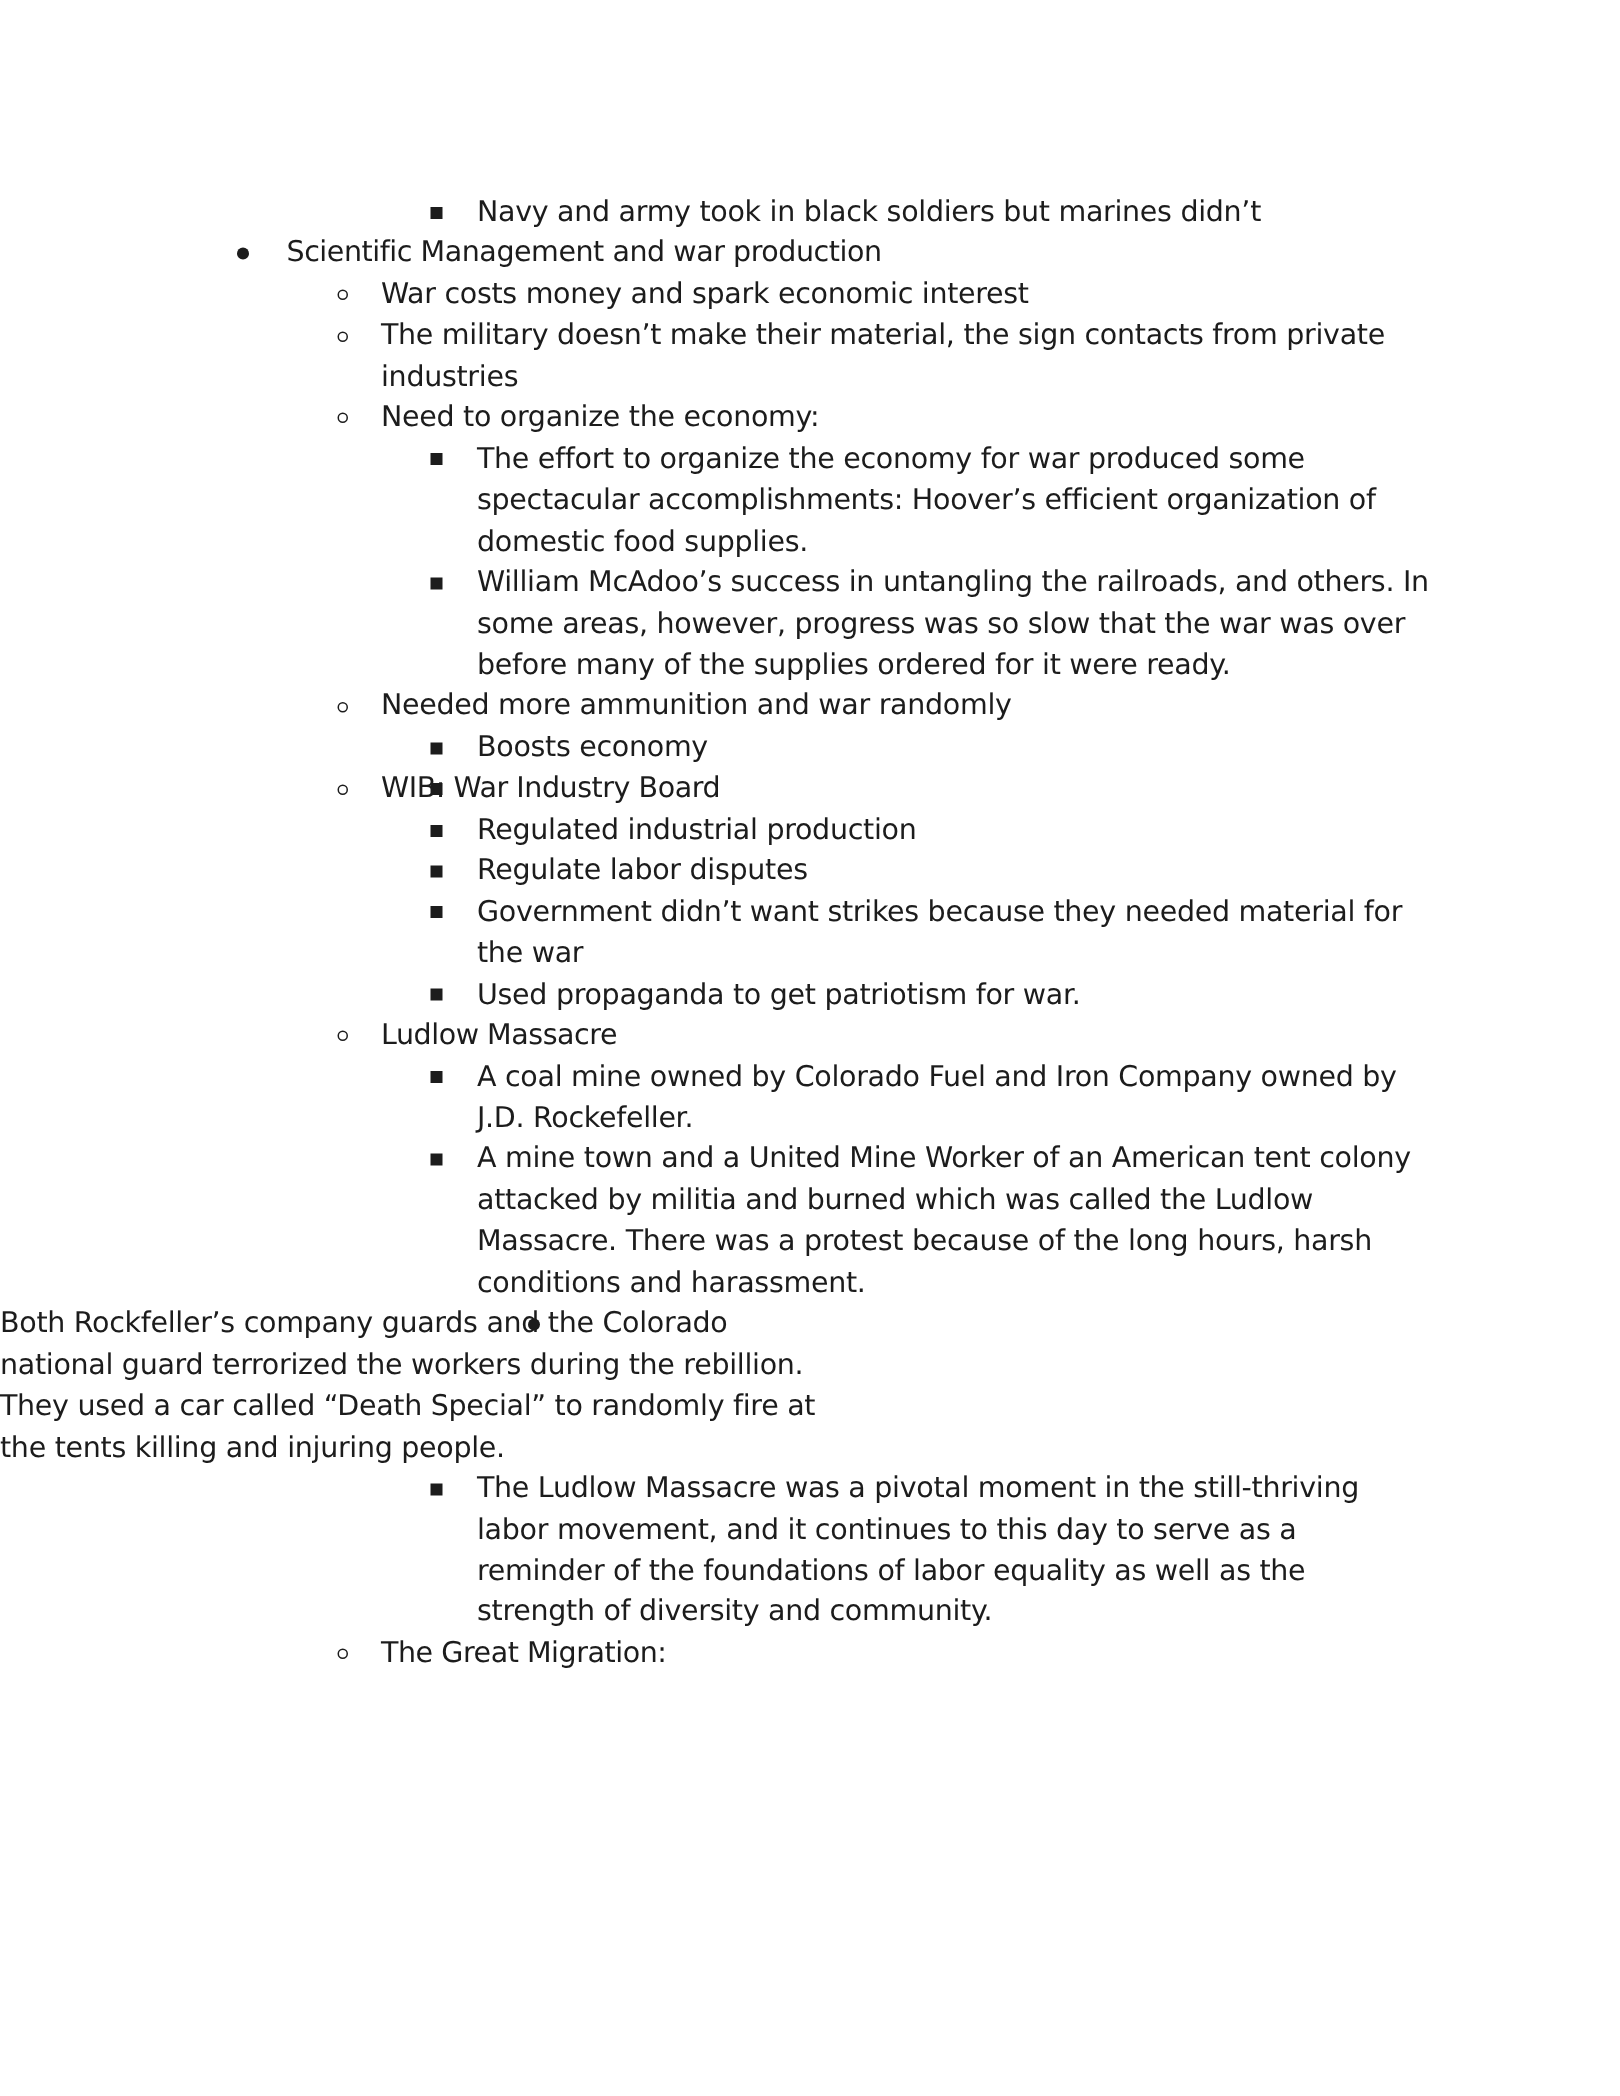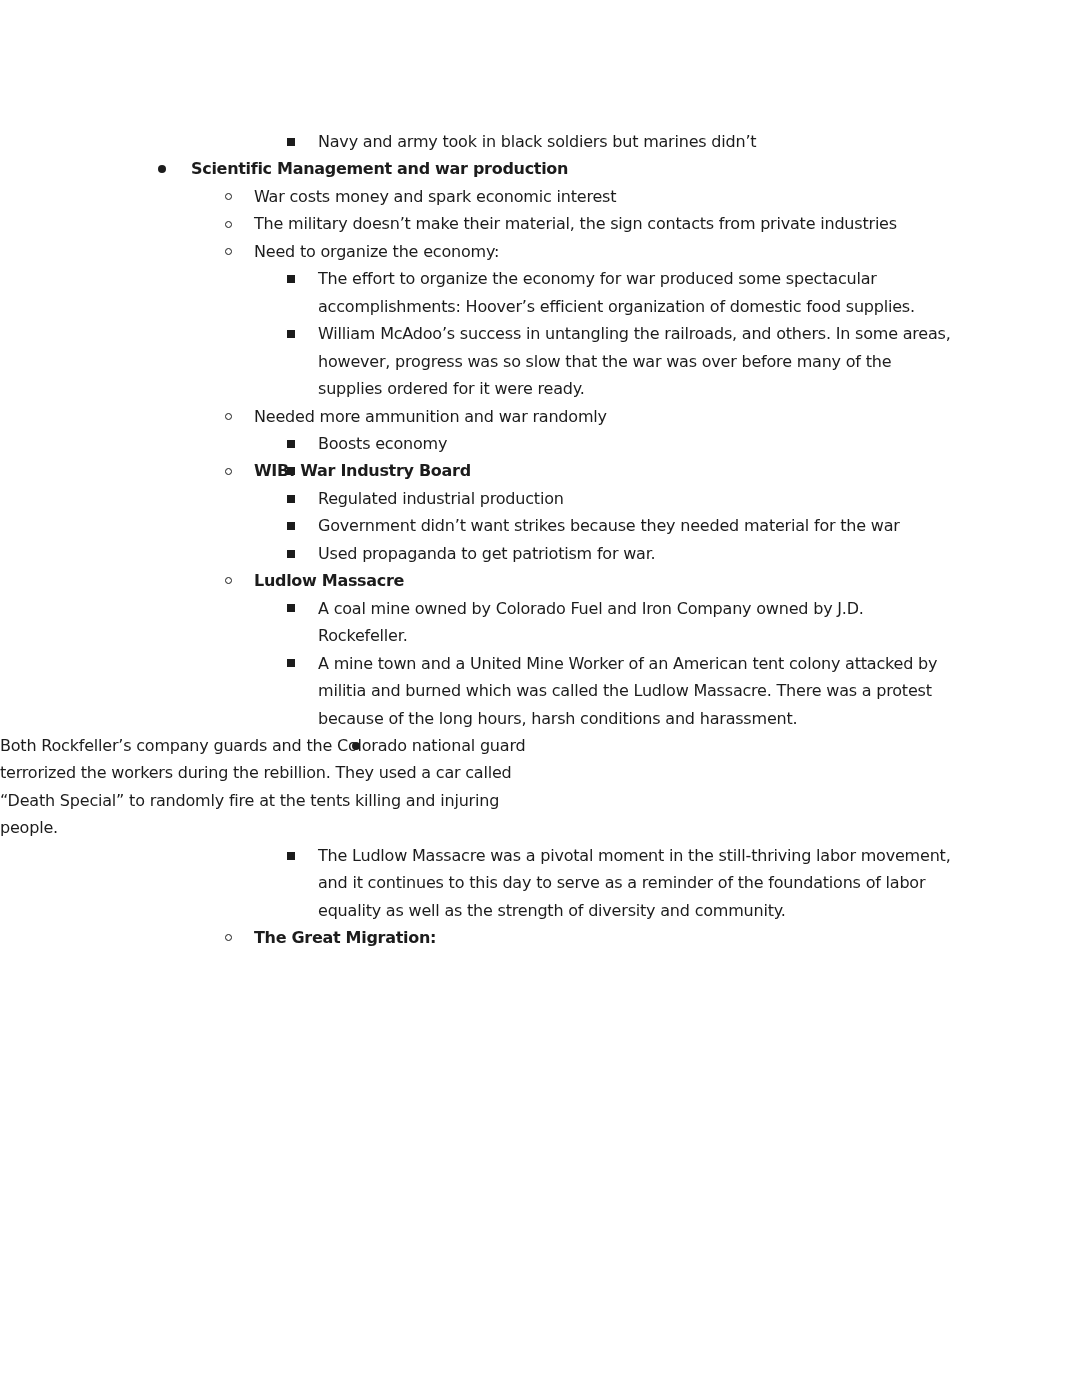--- a/index.html
+++ b/index.html
@@ -1,37 +1,37 @@
 <!DOCTYPE html>
 <html><head>
   <meta charset="utf-8">
   <style>
     html, body { margin: 0; padding: 0; background: #ffffff; }
     body { width: 1080px; height: 1397px; position: relative; overflow: hidden; }
     .page {
       position: absolute; left: 0; top: 128px; width: 1080px;
       font-family: "DejaVu Sans", sans-serif;
-      font-size: 16px; color: #1c1c1c; line-height: 27.45px;
+      font-size: 19px; color: #1c1c1c; line-height: 27.45px;
       letter-spacing: -0.2px;
     }
     .item { position: relative; }
     .item .txt { display: block; }
     .l1 { padding-left: 191px; width: 760px; }
     .l2 { padding-left: 254px; width: 697px; }
     .l3 { padding-left: 318px; width: 635px; }
     .l4 { width: 560px; }
     .bul { position: absolute; top: 0; height: 27.45px; display: flex; align-items: center; justify-content: center; width: 14px; }
     .l1 .bul { left: 155px; }
     .l2 .bul { left: 221px; }
     .l3 .bul { left: 284px; }
     .l4 .bul { left: 349px; }
     .disc { width: 8px; height: 8px; border-radius: 50%; background: #1c1c1c; }
     .circle { width: 7px; height: 7px; border-radius: 50%; border: 1.3px solid #1c1c1c; box-sizing: border-box; }
     .square { width: 8px; height: 8px; background: #1c1c1c; }
-    .bold { font-weight: bold; letter-spacing: -0.3px; }
+    .bold { font-weight: normal; letter-spacing: -0.3px; }
   </style>
 </head>
 <body>
 
 <div class="page">
   <div class="item l3">
       <span class="bul">
         <span class="square"></span>
       </span>
       <span class="txt">Navy and army took in black soldiers but marines didn’t</span>
@@ -98,20 +98,26 @@
   <div class="item l3">
       <span class="bul">
         <span class="square"></span>
       </span>
       <span class="txt">Regulated industrial production</span>
     </div>
   <div class="item l3">
       <span class="bul">
         <span class="square"></span>
       </span>
+      <span class="txt">Regulate labor disputes</span>
+    </div>
+  <div class="item l3">
+      <span class="bul">
+        <span class="square"></span>
+      </span>
       <span class="txt">Government didn’t want strikes because they needed material for the war</span>
     </div>
   <div class="item l3">
       <span class="bul">
         <span class="square"></span>
       </span>
       <span class="txt">Used propaganda to get patriotism for war.</span>
     </div>
   <div class="item l2">
       <span class="bul">

